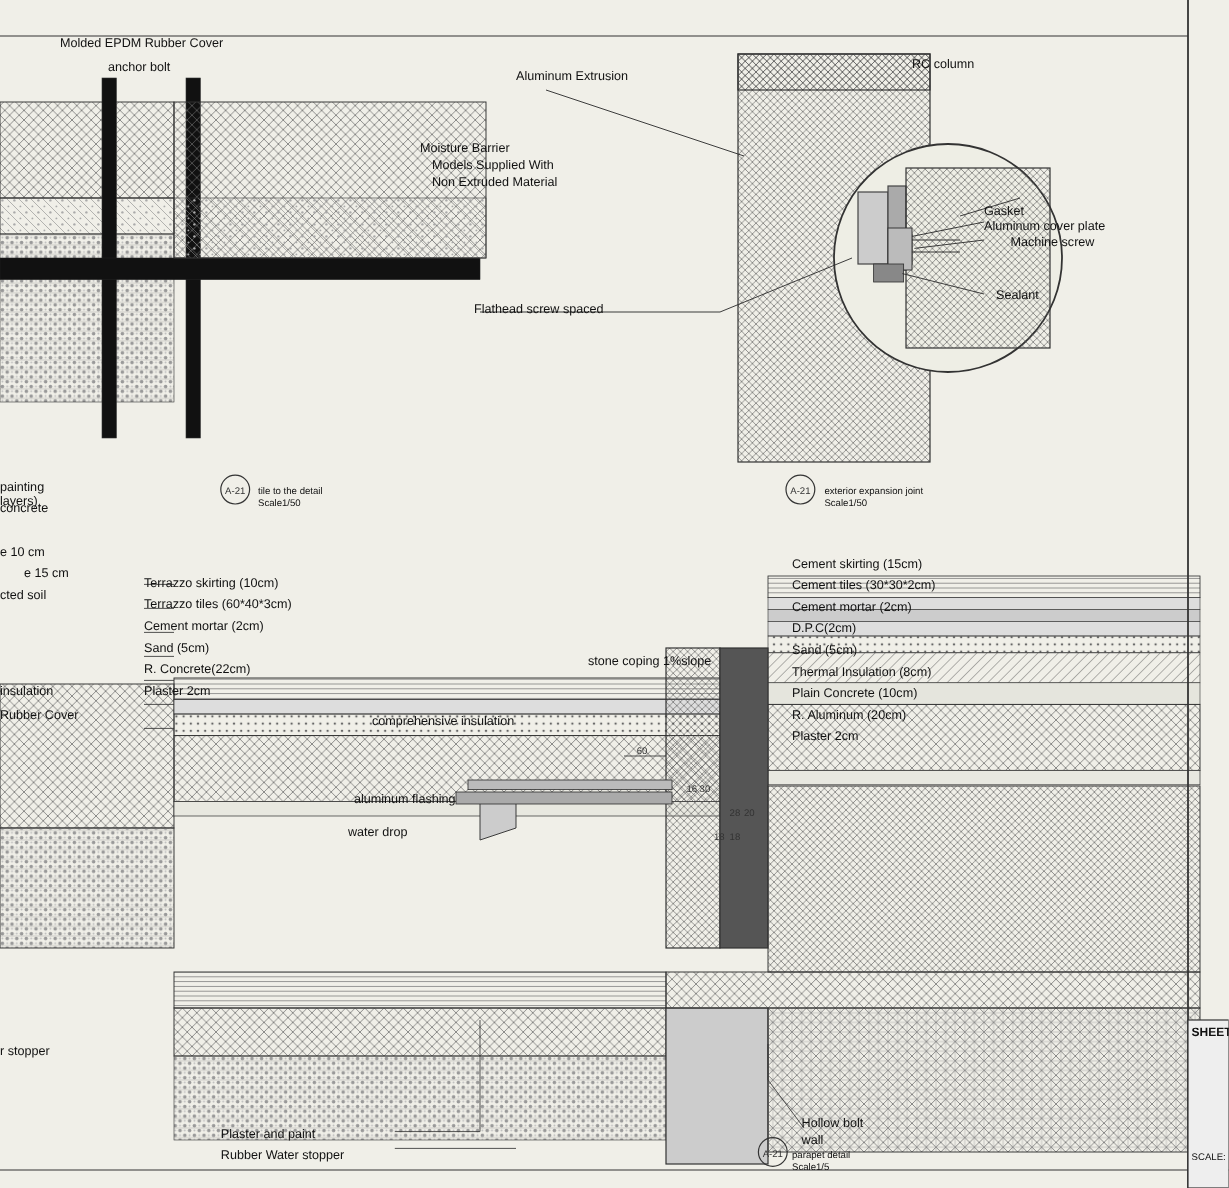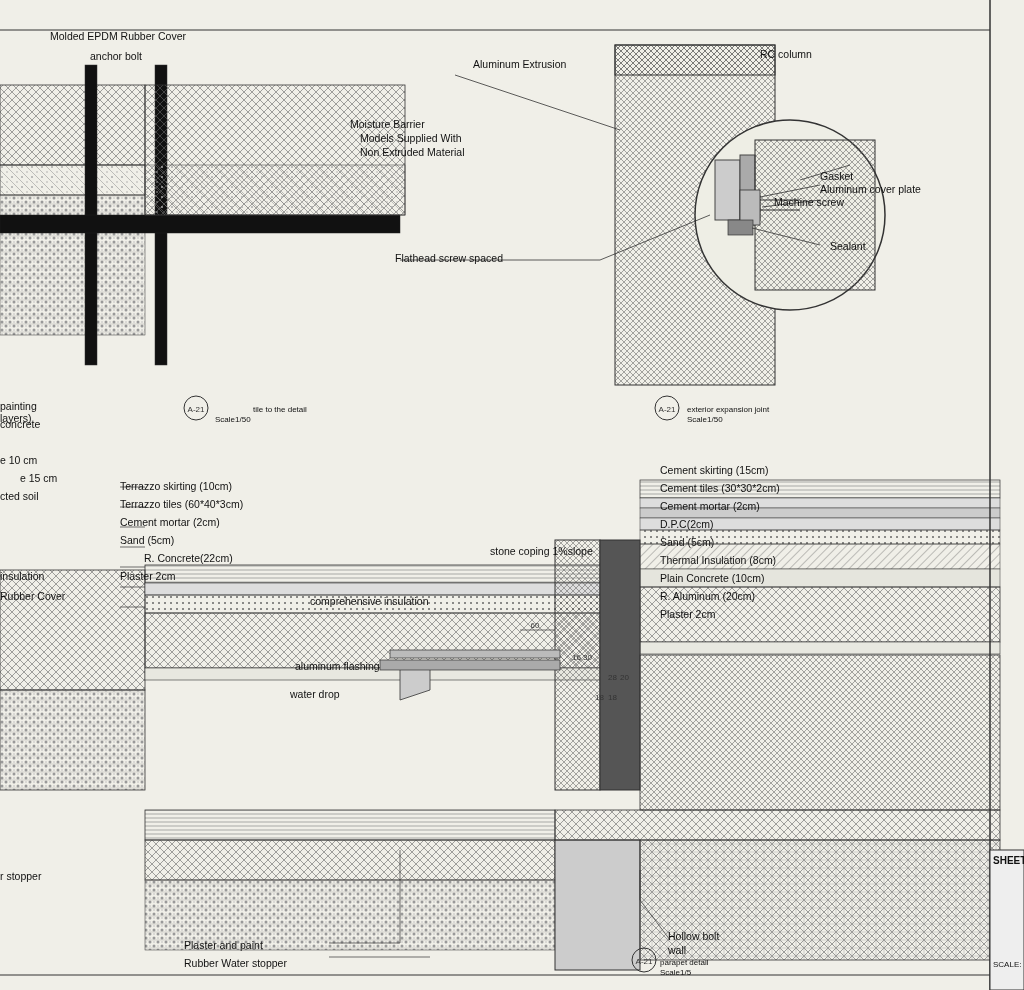--- a/index.html
+++ b/index.html
@@ -209,54 +209,54 @@
 
     <line x1="990" y1="0" x2="990" y2="990" stroke="#333" stroke-width="1.5"></line>
     <line x1="0" y1="975" x2="1024" y2="975" stroke="#333" stroke-width="1"></line>
     <rect x="990" y="850" width="34" height="140" fill="#eee" stroke="#333" stroke-width="1"></rect>
 
     <line x1="0" y1="30" x2="990" y2="30" stroke="#333" stroke-width="1"></line>
   </svg>
 
   <div class="label label-underline" style="left:50px;top:30px;">Molded EPDM Rubber Cover</div>
   <div class="label" style="left:90px;top:50px;">anchor bolt</div>
-  <div class="label label-underline" style="left:430px;top:58px;margin-left:43px;">Aluminum Extrusion</div>
+  <div class="label label-underline" style="left:430px;top:58px;">Aluminum Extrusion</div>
   <div class="label" style="left:760px;top:48px;">RC column</div>
 
   <div class="label label-underline" style="left:350px;top:118px;">Moisture Barrier</div>
   <div class="label" style="left:360px;top:132px;">Models Supplied With</div>
   <div class="label" style="left:360px;top:146px;">Non Extruded Material</div>
 
   <div class="label" style="left:820px;top:170px;">Gasket</div>
   <div class="label" style="left:820px;top:183px;">Aluminum cover plate</div>
-  <div class="label" style="left:774px;top:196px;">Machine screw</div>
+  <div class="label" style="left:842px;top:196px;">Machine screw</div>
 
   <div class="label" style="left:395px;top:252px;">Flathead screw spaced</div>
   <div class="label" style="left:830px;top:240px;">Sealant</div>
 
-  <div class="label" style="left:215px;top:405px;font-size:8px;margin-left:38px;">tile to the detail</div>
+  <div class="label" style="left:215px;top:405px;font-size:8px;">tile to the detail</div>
   <div class="label" style="left:215px;top:415px;font-size:8px;">Scale1/50</div>
   <div class="label" style="left:687px;top:405px;font-size:8px;">exterior expansion joint</div>
   <div class="label" style="left:687px;top:415px;font-size:8px;">Scale1/50</div>
 
   <div class="label" style="left:0px;top:400px;">painting</div>
   <div class="label" style="left:0px;top:418px;">concrete</div>
   <div class="label" style="left:0px;top:412px;">layers)</div>
   <div class="label" style="left:0px;top:454px;">e 10 cm</div>
   <div class="label" style="left:0px;top:472px;padding-left:20px;">e 15 cm</div>
   <div class="label" style="left:0px;top:490px;">cted soil</div>
   <div class="label" style="left:0px;top:570px;">insulation</div>
   <div class="label" style="left:0px;top:590px;">Rubber Cover</div>
   <div class="label" style="left:0px;top:870px;">r stopper</div>
 
   <div class="label label-underline" style="left:120px;top:480px;">Terrazzo skirting (10cm)</div>
   <div class="label label-underline" style="left:120px;top:498px;">Terrazzo tiles (60*40*3cm)</div>
   <div class="label label-underline" style="left:120px;top:516px;">Cement mortar (2cm)</div>
   <div class="label label-underline" style="left:120px;top:534px;">Sand (5cm)</div>
-  <div class="label label-underline" style="left:120px;top:552px;margin-left:24px;">R. Concrete(22cm)</div>
+  <div class="label label-underline" style="left:120px;top:552px;">R. Concrete(22cm)</div>
   <div class="label label-underline" style="left:120px;top:570px;">Plaster 2cm</div>
 
   <div class="label" style="left:490px;top:545px;">stone coping 1%slope</div>
   <div class="label" style="left:310px;top:595px;">comprehensive insulation</div>
   <div class="label" style="left:295px;top:660px;">aluminum flashing</div>
   <div class="label" style="left:290px;top:688px;">water drop</div>
 
   <div class="label label-underline" style="left:660px;top:464px;">Cement skirting (15cm)</div>
   <div class="label label-underline" style="left:660px;top:482px;">Cement tiles (30*30*2cm)</div>
   <div class="label label-underline" style="left:660px;top:500px;">Cement mortar (2cm)</div>

